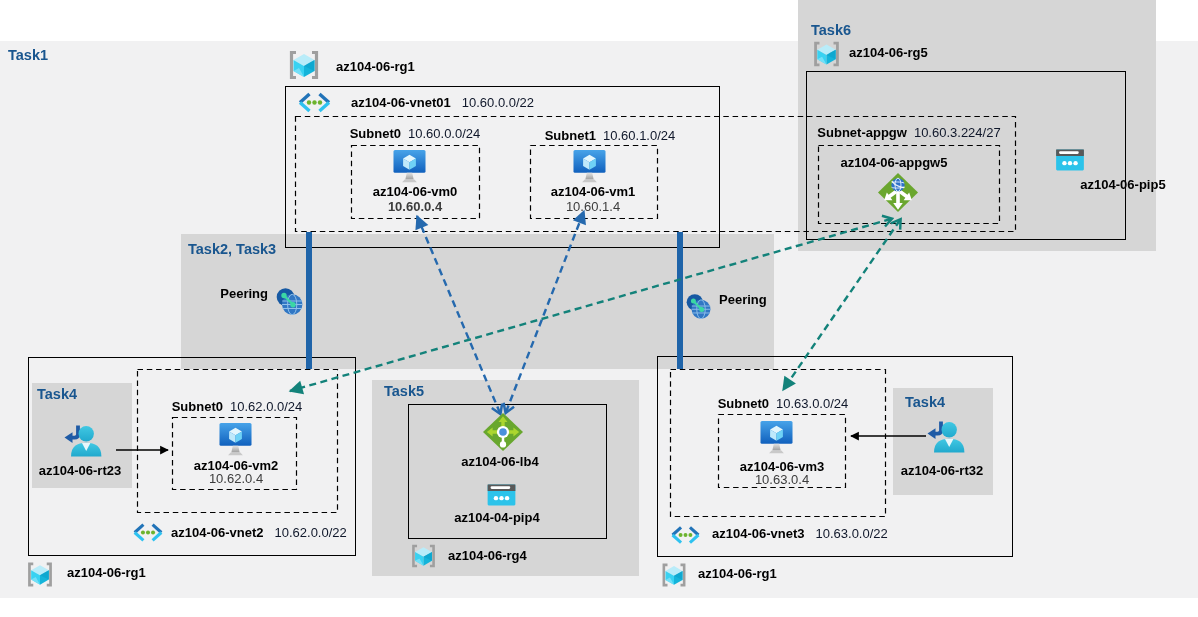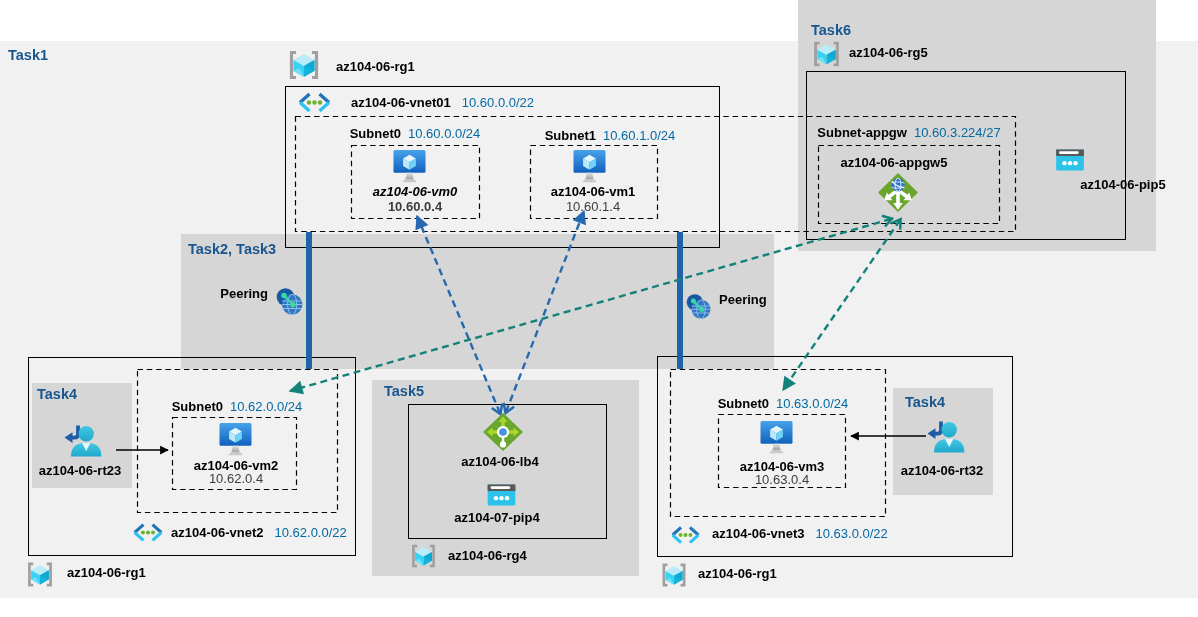--- a/index.html
+++ b/index.html
@@ -7,21 +7,21 @@
   #canvas{position:relative;width:1198px;height:617px;background:#ffffff;overflow:hidden;}
   .region{position:absolute;}
   .bg-light{background:#f1f1f2;}
   .bg-task{background:#d6d6d6;}
   .box{position:absolute;border:1px solid #000;}
   .lbl{position:absolute;font-size:13px;color:#000;white-space:nowrap;line-height:1.05;}
   .b{font-weight:bold;}
   .c{transform:translateX(-50%);text-align:center;}
   .r{text-align:right;}
   .task-lbl{position:absolute;font-size:14.5px;font-weight:bold;color:#19568f;white-space:nowrap;}
-  .cidr{color:#0369a1;font-weight:normal;}
+  .cidr{color:#0f172a;font-weight:normal;}
   .gap{margin-left:7px;}
   .gap2{margin-left:11px;}
   .ip{color:#3c3c3c;}
   .icon{position:absolute;}
   svg{display:block;}
   #lines{position:absolute;left:0;top:0;z-index:3;}
   .z2{z-index:2;} .z4{z-index:4;}
 </style>
 </head>
 <body>
@@ -134,21 +134,21 @@
         </linearGradient>
       </defs>
       <rect x="0.5" y="0.5" width="33" height="23.5" rx="1.6" fill="url(#scr)"></rect>
       <polygon points="17,5.5 23.6,9.3 17,13.1 10.4,9.3" fill="#e3f6fd"></polygon>
       <polygon points="10.4,9.3 17,13.1 17,20.8 10.4,17" fill="#bfe9fb"></polygon>
       <polygon points="23.6,9.3 17,13.1 17,20.8 23.6,17" fill="#6fd2f6"></polygon>
       <path d="M14.2,24 L19.8,24 L21.3,31 L12.7,31 Z" fill="url(#stnd)"></path>
       <path d="M12,31 L22,31 L24.6,33.8 L9.4,33.8 Z" fill="#c9c9c9"></path>
     </svg>
   </div>
-  <div class="lbl b c z4" style="left:415px;top:185px;font-style:italic;">az104-06-vm0</div>
+  <div class="lbl b c z4" style="left:415px;top:185px;">az104-06-vm0</div>
   <div class="lbl ip c z4" style="left:415px;top:200px;font-weight:bold;">10.60.0.4</div>
 
   <div class="lbl c z4" style="left:594px;top:129px;margin-left:16px;">
     <span class="b">Subnet1</span><span class="cidr gap">10.60.1.0/24</span>
   </div>
   <div class="icon z4" style="left:573px;top:149px;">
     <svg width="33" height="35" viewBox="0 0 34 35">
       <rect x="0.5" y="0.5" width="33" height="23.5" rx="1.6" fill="url(#scr)"></rect>
       <polygon points="17,5.5 23.6,9.3 17,13.1 10.4,9.3" fill="#e3f6fd"></polygon>
       <polygon points="10.4,9.3 17,13.1 17,20.8 10.4,17" fill="#bfe9fb"></polygon>
@@ -320,21 +320,21 @@
   <div class="icon z4" style="left:487px;top:484px;">
     <svg width="29" height="22" viewBox="0 0 30 23">
       <rect x="0.5" y="0.5" width="29" height="22" rx="1.2" fill="#2cc3ea"></rect>
       <rect x="0.5" y="0.5" width="29" height="6.8" fill="#595959"></rect>
       <rect x="3.6" y="2.3" width="20.5" height="2.8" rx="1.2" fill="#fff"></rect>
       <circle cx="9.2" cy="14.8" r="2.3" fill="#fff"></circle>
       <circle cx="15" cy="14.8" r="2.3" fill="#fff"></circle>
       <circle cx="20.8" cy="14.8" r="2.3" fill="#fff"></circle>
     </svg>
   </div>
-  <div class="lbl b c z4" style="left:497px;top:511px;">az104-07-pip4</div>
+  <div class="lbl b c z4" style="left:497px;top:511px;">az104-04-pip4</div>
 
   <div class="icon z4" style="left:409px;top:543px;">
     <svg width="29" height="26" viewBox="0 0 36 32">
       <polyline points="10,3.5 5.5,3.5 5.5,28.5 10,28.5" fill="none" stroke="#9f9f9f" stroke-width="3.2"></polyline>
       <polyline points="26,3.5 30.5,3.5 30.5,28.5 26,28.5" fill="none" stroke="#9f9f9f" stroke-width="3.2"></polyline>
       <polygon points="18,5 28.5,11 18,17 7.5,11" fill="#b9ecf9"></polygon>
       <polygon points="7.5,11 18,17 18,28 7.5,22" fill="#38d2f2"></polygon>
       <polygon points="28.5,11 18,17 18,28 28.5,22" fill="#14b4da"></polygon>
       <polygon points="7.5,22 13,19 18,28" fill="#7ee2f8" opacity="0.85"></polygon>
       <polygon points="28.5,11 23,14 18,17 28.5,22" fill="#0ba3cc" opacity="0.7"></polygon>

